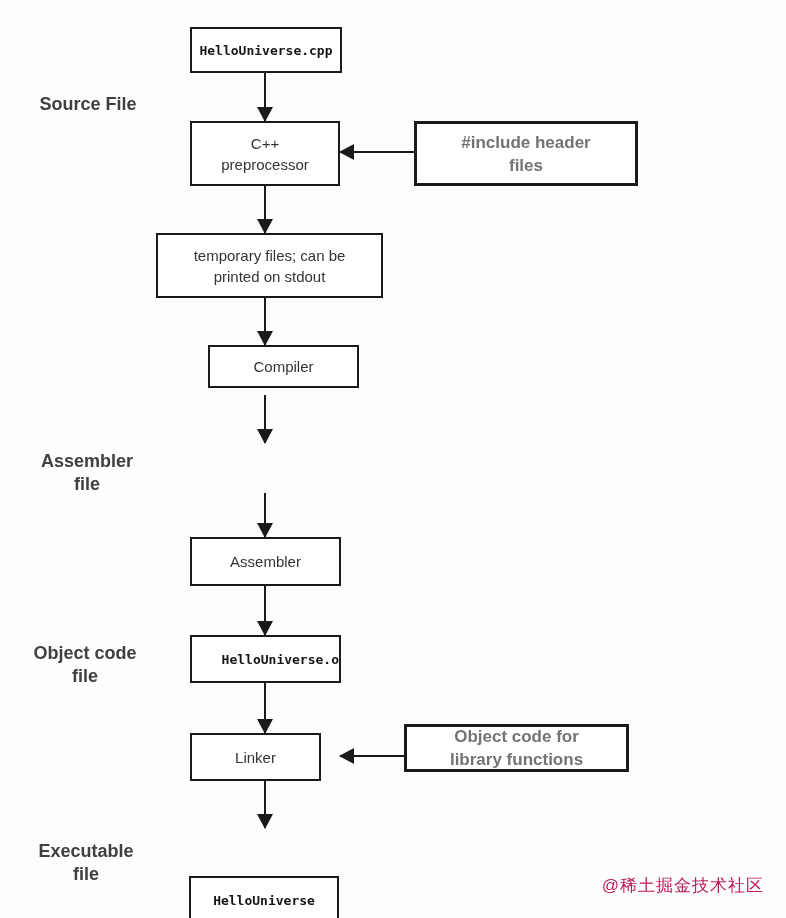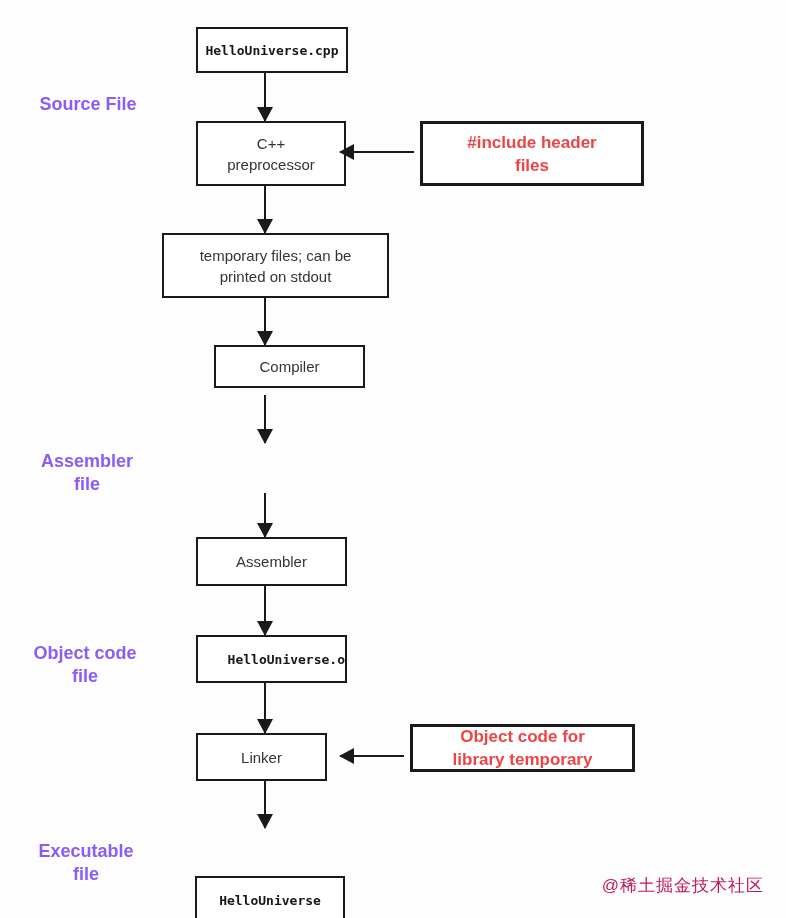--- a/index.html
+++ b/index.html
@@ -19,47 +19,46 @@
     position: absolute;
     box-sizing: border-box;
     background: #ffffff;
     border: 2px solid #1a1a1a;
     display: flex;
     flex-direction: column;
     align-items: center;
     justify-content: center;
     text-align: center;
     color: #272727;
-    margin-left: 6px;
   }
   .box.plain {
     font-size: 15px;
     line-height: 21px;
     color: #343434;
   }
   .box.mono {
     font-family: "DejaVu Sans Mono", "Liberation Mono", monospace;
     font-weight: bold;
     font-size: 13px;
     color: #161616;
   }
   .box.boldside {
     border-width: 3px;
     font-weight: bold;
     font-size: 17px;
     line-height: 23px;
-    color: #ef4444;
+    color: #737373;
   }
   .side-label {
     position: absolute;
     font-weight: bold;
     font-size: 18px;
     line-height: 23px;
     text-align: center;
-    color: #8b5cf6;
+    color: #404040;
   }
   .arrow-v {
     position: absolute;
     width: 2px;
     background: #1a1a1a;
   }
   .arrow-v::after {
     content: "";
     position: absolute;
     bottom: -1px;
@@ -150,21 +149,21 @@
   <div class="box mono" style="left:190px; top:635px; width:151px; height:48px;align-items:flex-end;">
     <div>HelloUniverse.o</div>
   </div>
 
   <div class="box plain" style="left:190px; top:733px; width:131px; height:48px;">
     <div>Linker</div>
   </div>
 
   <div class="box boldside" style="left:404px; top:724px; width:225px; height:48px;">
     <div>Object code for</div>
-    <div>library temporary</div>
+    <div>library functions</div>
   </div>
 
   <div class="box mono" style="left:189px; top:876px; width:150px; height:49px;">
     <div>HelloUniverse</div>
   </div>
 
   <div class="arrow-v" style="left:264px; top:73px;  height:48px;"></div>
   <div class="arrow-v" style="left:264px; top:186px; height:47px;"></div>
   <div class="arrow-v" style="left:264px; top:298px; height:47px;"></div>
   <div class="arrow-v" style="left:264px; top:395px; height:48px;"></div>

